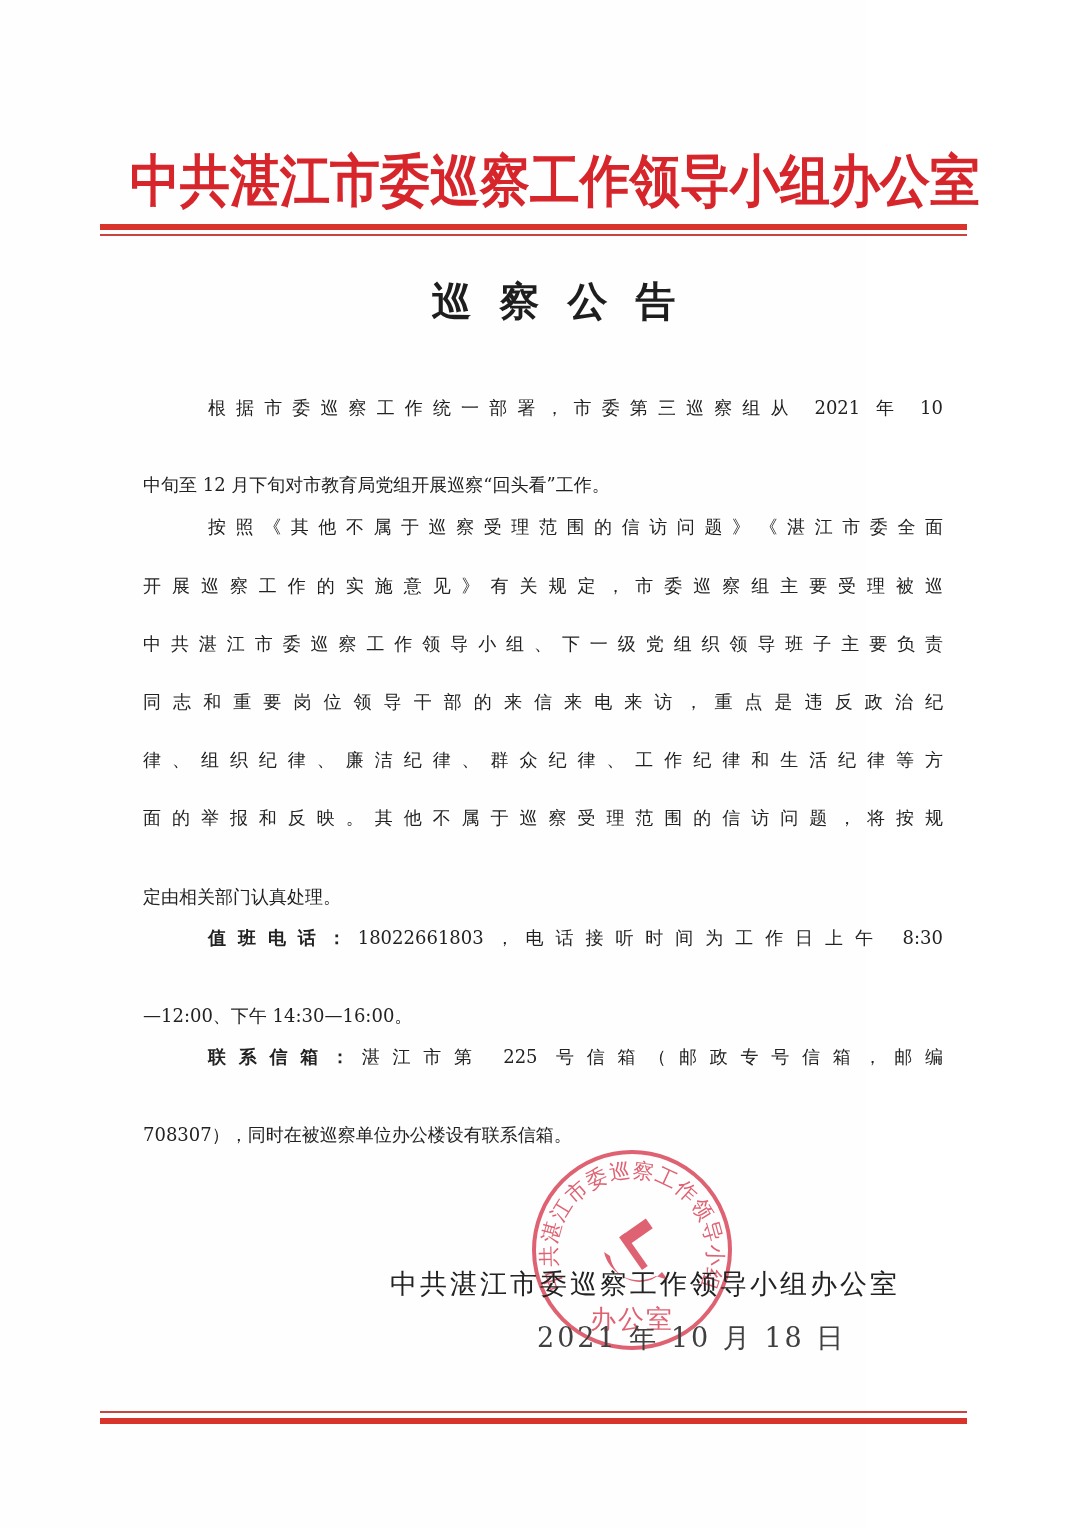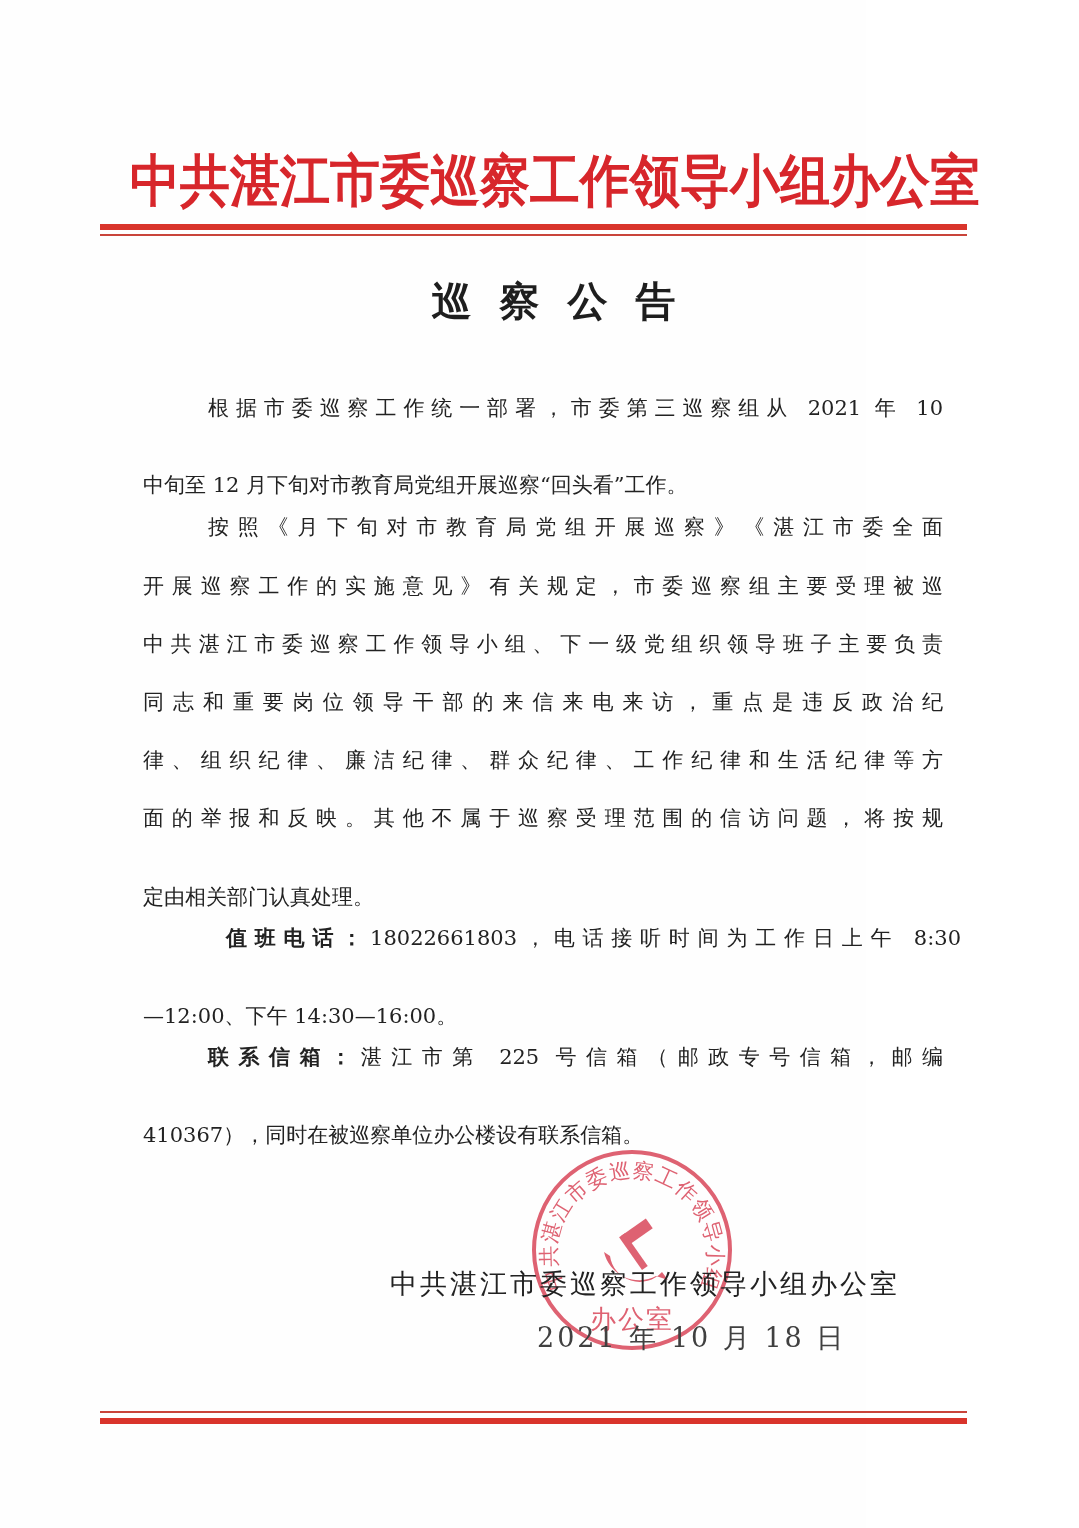--- a/index.html
+++ b/index.html
@@ -62,21 +62,21 @@
       letter-spacing: 28px;
       padding-left: 28px;
       color: #1e1e1e;
     }
 
     .body-line {
       position: absolute;
       left: 143px;
       width: 800px;
       font-family: "DejaVu Serif", "Liberation Serif", serif;
-      font-size: 21px;
+      font-size: 18px;
       line-height: 40px;
       height: 40px;
       white-space: nowrap;
       color: #222222;
       text-align: justify;
       text-align-last: justify;
     }
     .body-line.last { text-align-last: left; margin-top: 20px; }
     .body-line.indent { left: 208px; width: 735px; }
     .label-bold { font-weight: bold; }
@@ -124,37 +124,37 @@
 
   <div class="org-header">中共湛江市委巡察工作领导小组办公室</div>
   <div class="rule top-thick"></div>
   <div class="rule top-thin"></div>
 
   <div class="doc-title">巡察公告</div>
 
   <div class="body-line indent" style="top:388px;">根据市委巡察工作统一部署，市委第三巡察组从 2021 年 10</div>
   <div class="body-line last" style="top:445px;">中旬至 12 月下旬对市教育局党组开展巡察“回头看”工作。</div>
 
-  <div class="body-line indent" style="top:507px;">按照《月下旬对市教育局党组开展巡察》《湛江市委全面</div>
+  <div class="body-line indent" style="top:507px;">按照《其他不属于巡察受理范围的信访问题》《湛江市委全面</div>
   <div class="body-line" style="top:566px;">开展巡察工作的实施意见》有关规定，市委巡察组主要受理被巡</div>
   <div class="body-line" style="top:624px;">中共湛江市委巡察工作领导小组、下一级党组织领导班子主要负责</div>
   <div class="body-line" style="top:682px;">同志和重要岗位领导干部的来信来电来访，重点是违反政治纪</div>
   <div class="body-line" style="top:740px;">律、组织纪律、廉洁纪律、群众纪律、工作纪律和生活纪律等方</div>
   <div class="body-line" style="top:798px;">面的举报和反映。其他不属于巡察受理范围的信访问题，将按规</div>
   <div class="body-line last" style="top:857px;">定由相关部门认真处理。</div>
 
-  <div class="body-line indent" style="top:918px;margin-left:18px;">
+  <div class="body-line indent" style="top:918px;">
     <span class="label-bold">值班电话：</span><span>18022661803，电话接听时间为工作日上午 8:30</span>
   </div>
   <div class="body-line last" style="top:976px;">—12:00、下午 14:30—16:00。</div>
 
   <div class="body-line indent" style="top:1037px;">
     <span class="label-bold">联系信箱：</span><span>湛江市第 225 号信箱（邮政专号信箱，邮编</span>
   </div>
-  <div class="body-line last" style="top:1095px;">410367），同时在被巡察单位办公楼设有联系信箱。</div>
+  <div class="body-line last" style="top:1095px;">708307），同时在被巡察单位办公楼设有联系信箱。</div>
 
   <svg class="stamp" viewBox="0 0 204 204">
     <defs>
       <path id="ringPath" d="M 30 130 A 76 76 0 1 1 174 130" fill="none"></path>
     </defs>
     <circle cx="102" cy="102" r="98" fill="none" stroke="#d9475a" stroke-width="4"></circle>
     <text font-family="DejaVu Sans, sans-serif" font-size="21" fill="#d9475a" letter-spacing="1">
       <textPath href="#ringPath" startOffset="50%" text-anchor="middle">中共湛江市委巡察工作领导小组</textPath>
     </text>
 

